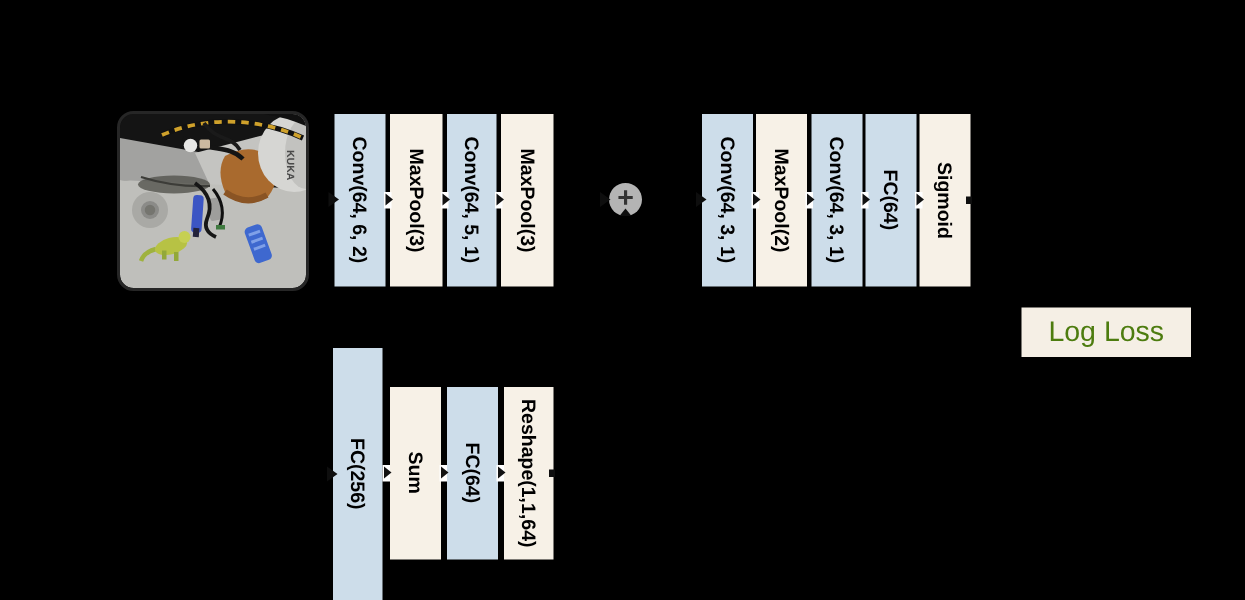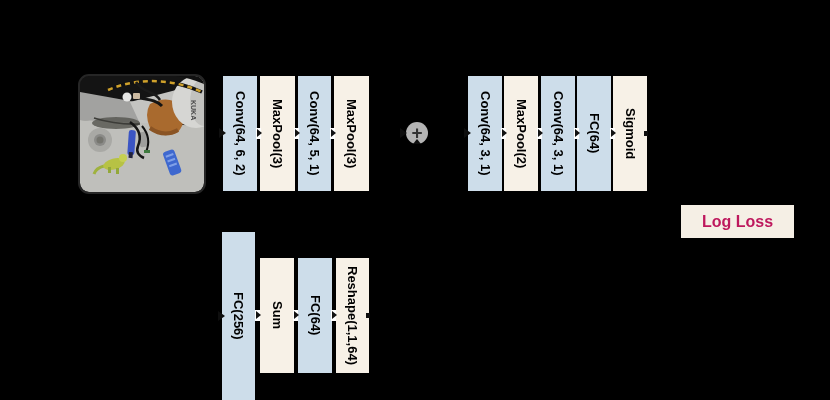--- a/index.html
+++ b/index.html
@@ -25,21 +25,21 @@
   }
   .merge .plus{
     font-size:19px;font-weight:bold;color:#333;line-height:1;
     padding-bottom:1px;writing-mode:horizontal-tb;
   }
   
   .loss{
     position:absolute;left:681px;top:205px;width:113px;height:33px;
     background:#f5efe5;display:flex;align-items:center;justify-content:center;
   }
-  .loss span{font-weight:bold;font-size:16px;color:#be185d;}
+  .loss span{font-weight:normal;font-size:19px;color:#4d7c0f;}
   
   .flow{position:absolute;width:5px;height:11px;background:#ffffff;}
   .flow::after{
     content:"";position:absolute;left:1px;top:50%;margin-top:-4.5px;
     width:0;height:0;
     border-left:5px solid #121212;
     border-top:4.5px solid transparent;border-bottom:4.5px solid transparent;
   }
   
   .notch-r{position:absolute;width:0;height:0;

